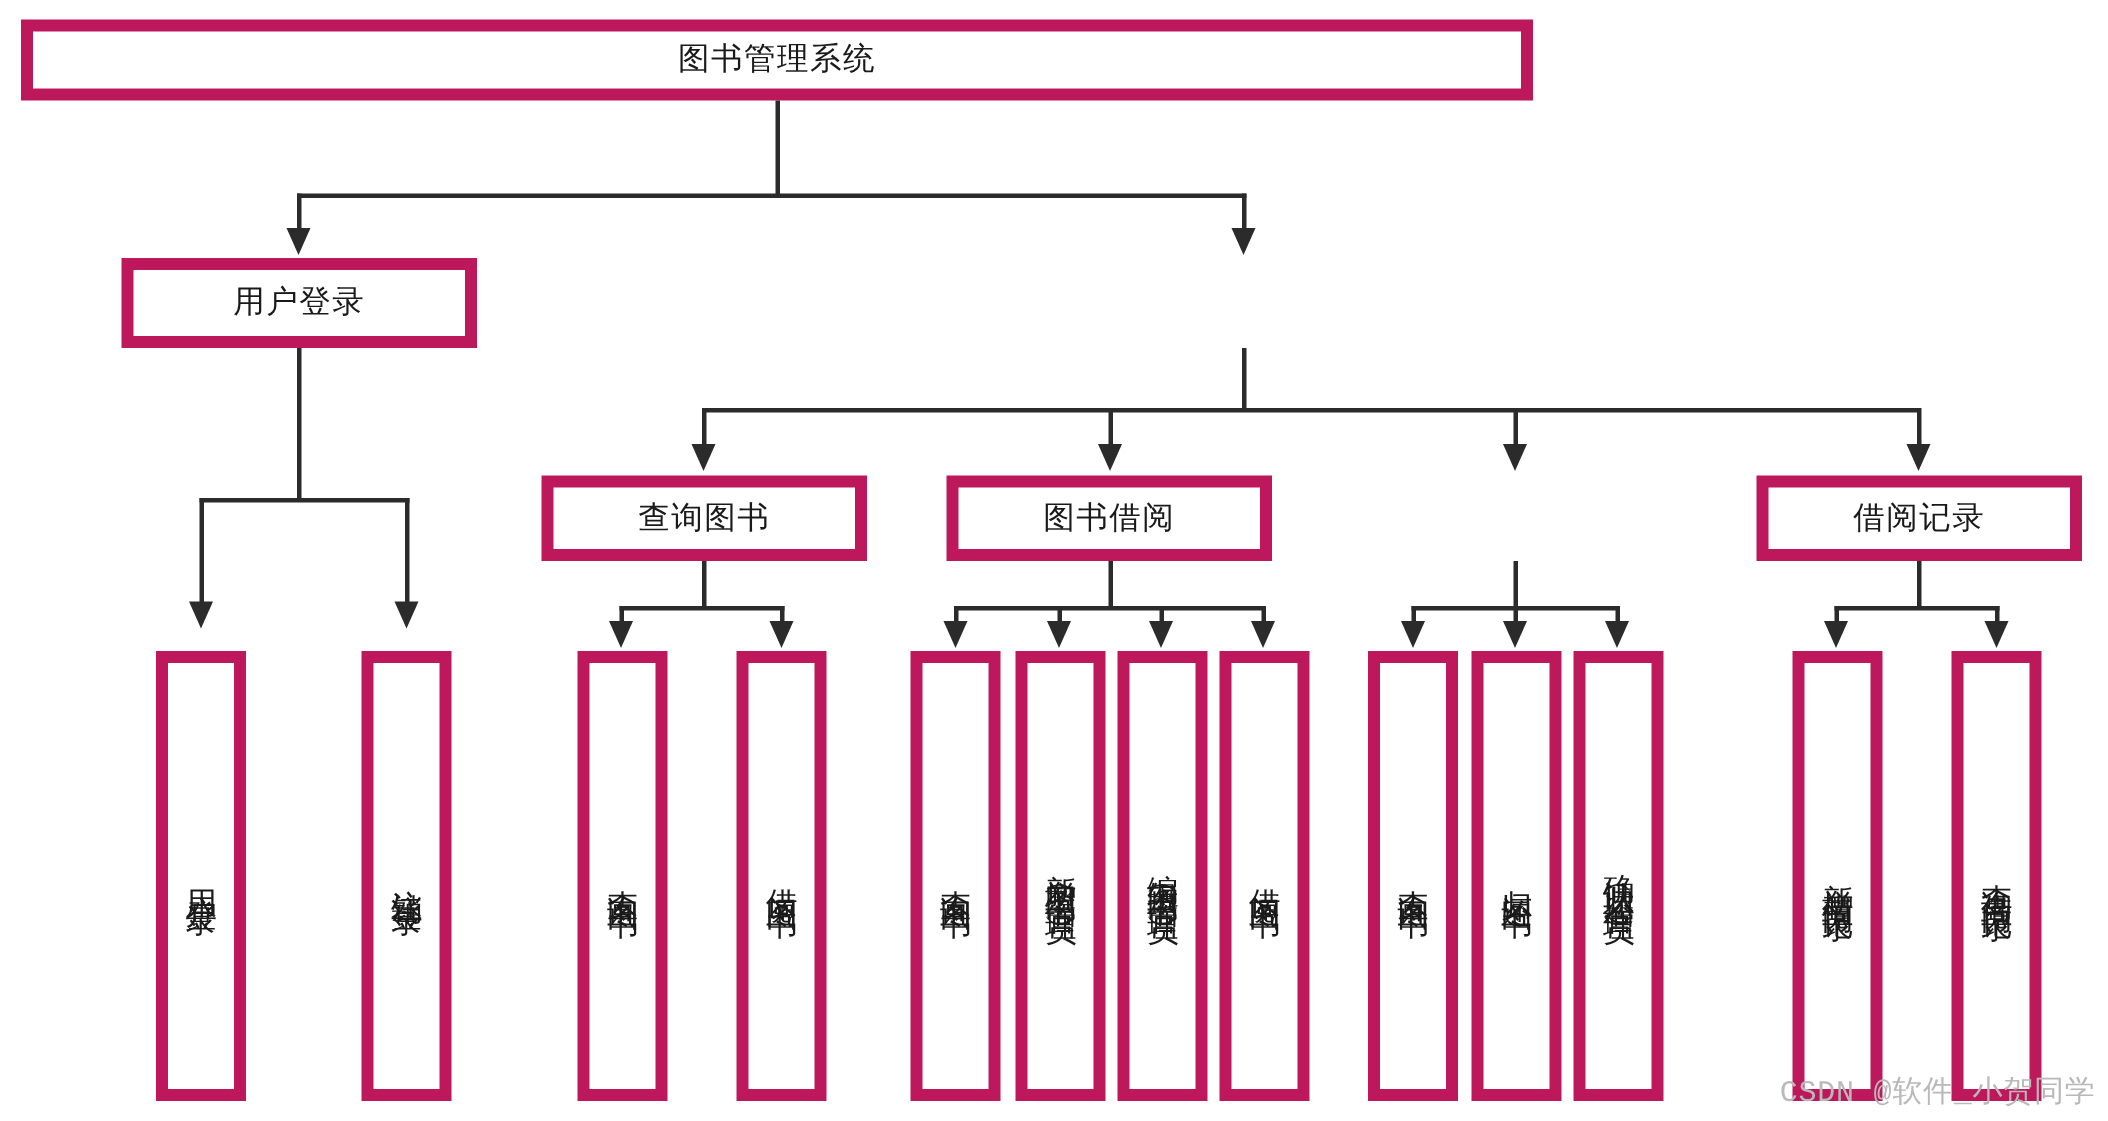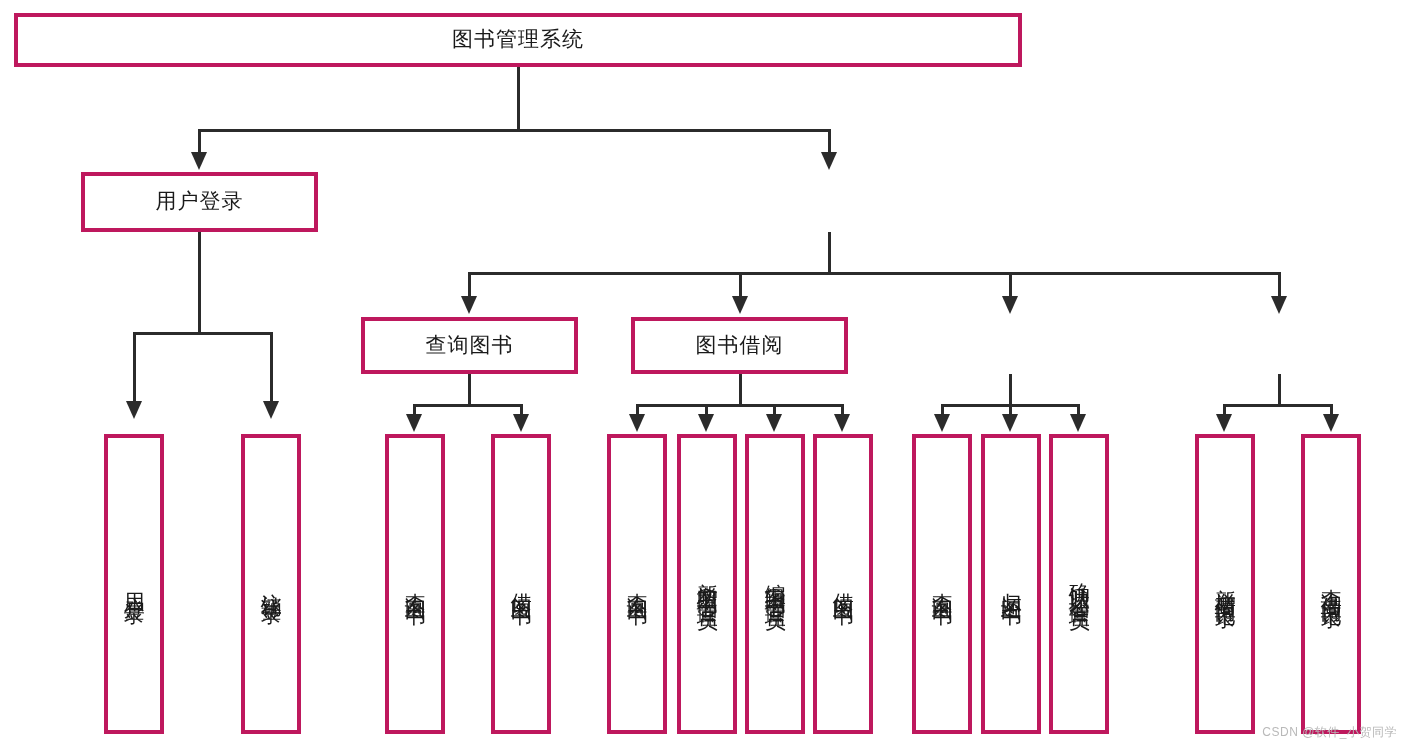--- a/index.html
+++ b/index.html
@@ -14,21 +14,21 @@
   #canvas {
     position: relative;
     width: 1405px;
     height: 747px;
     background: #ffffff;
     overflow: hidden;
   }
   .node {
     position: absolute;
     box-sizing: border-box;
-    border: 4px solid #be185d;
+    border: 8px solid #be185d;
     background: #ffffff;
     display: flex;
     align-items: center;
     justify-content: center;
     color: #1a1a1a;
   }
   .node.h {
     font-size: 21px;
     letter-spacing: 1px;
     line-height: 1.2;
@@ -59,25 +59,25 @@
     width: 0;
     height: 0;
     border-left: 8px solid transparent;
     border-right: 8px solid transparent;
     border-top: 18px solid #2b2b2b;
   }
   #watermark {
     position: absolute;
     right: 8px;
     bottom: 6px;
-    font-size: 12px;
+    font-size: 20px;
     color: #b9b9b9;
     letter-spacing: 0.5px;
     white-space: nowrap;
-    font-family: Liberation Sans, sans-serif;
+    font-family: Liberation Mono, monospace;
   }
 </style>
 </head>
 <body>
 
 <div id="canvas">
 
   <div class="node h" style="left:14px; top:13px; width:1008px; height:54px;">图书管理系统</div>
 
   <div class="line vert" style="left:517px; top:67px; width:3px; height:64px;"></div>
@@ -115,20 +115,21 @@
   <div class="arrow" style="left:732px; top:296px;"></div>
 
   <div class="line vert" style="left:1009px; top:272px; width:3px; height:27px;"></div>
   <div class="arrow" style="left:1002px; top:296px;"></div>
 
   <div class="line vert" style="left:1278px; top:272px; width:3px; height:27px;"></div>
   <div class="arrow" style="left:1271px; top:296px;"></div>
 
   <div class="node h" style="left:361px; top:317px; width:217px; height:57px;">查询图书</div>
   <div class="node h" style="left:631px; top:317px; width:217px; height:57px;">图书借阅</div>
+  <div class="node h" style="left:1171px; top:317px; width:217px; height:57px;">借阅记录</div>
 
   <div class="line vert" style="left:468px; top:374px; width:3px; height:32px;"></div>
   <div class="line horz" style="left:413px; top:404px; width:110px; height:3px;"></div>
   <div class="line vert" style="left:413px; top:404px; width:3px; height:16px;"></div>
   <div class="arrow" style="left:406px; top:414px;"></div>
   <div class="line vert" style="left:520px; top:404px; width:3px; height:16px;"></div>
   <div class="arrow" style="left:513px; top:414px;"></div>
 
   <div class="node v" style="left:385px; top:434px; width:60px; height:300px;">
     <span class="vtext">查询图书</span>

